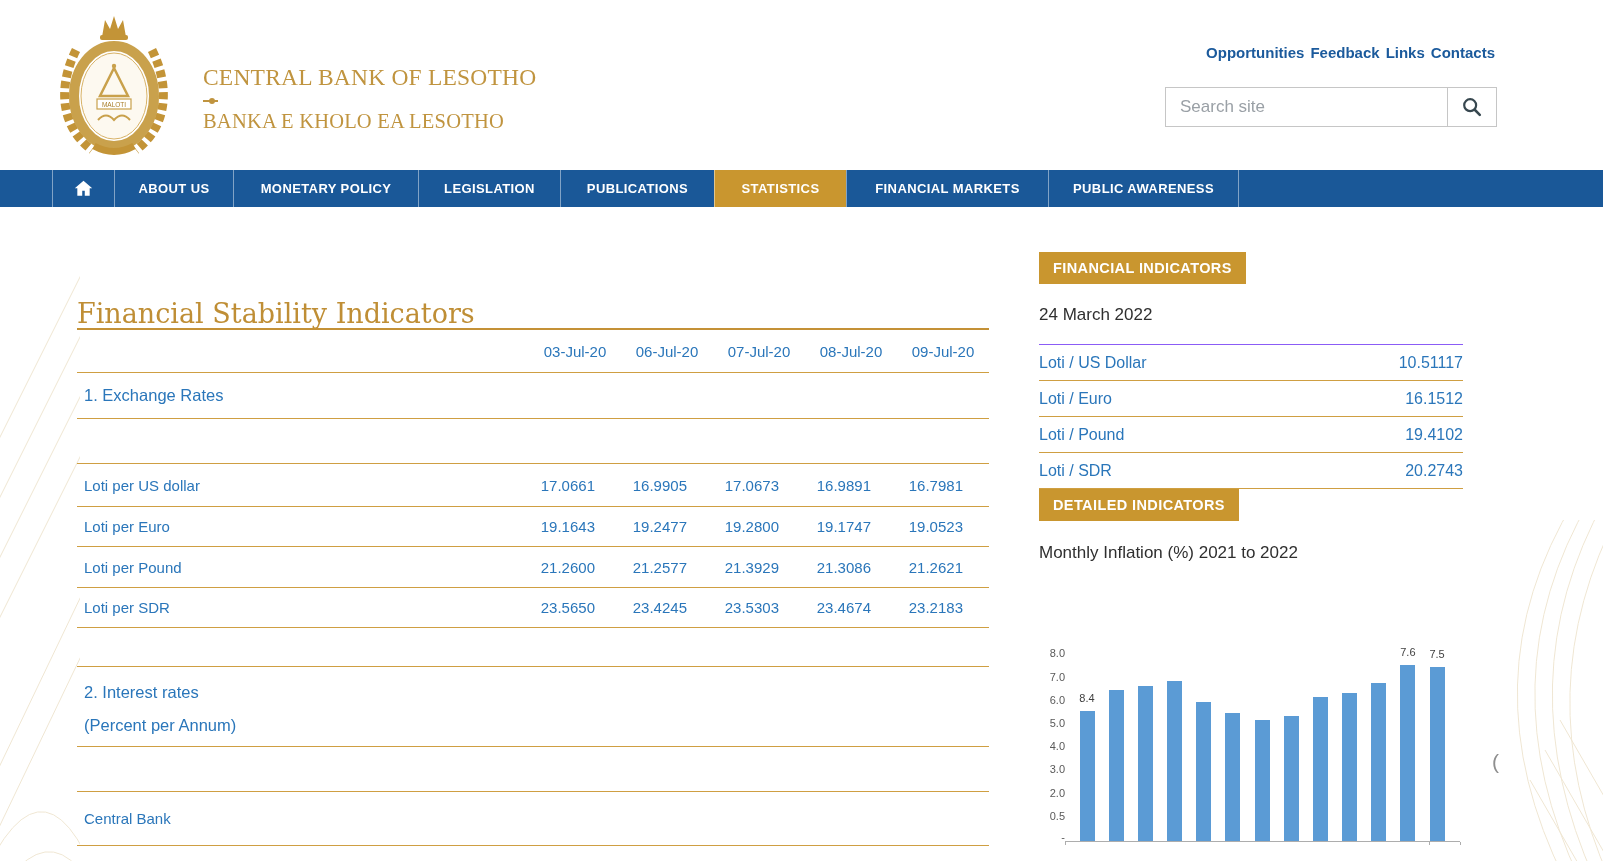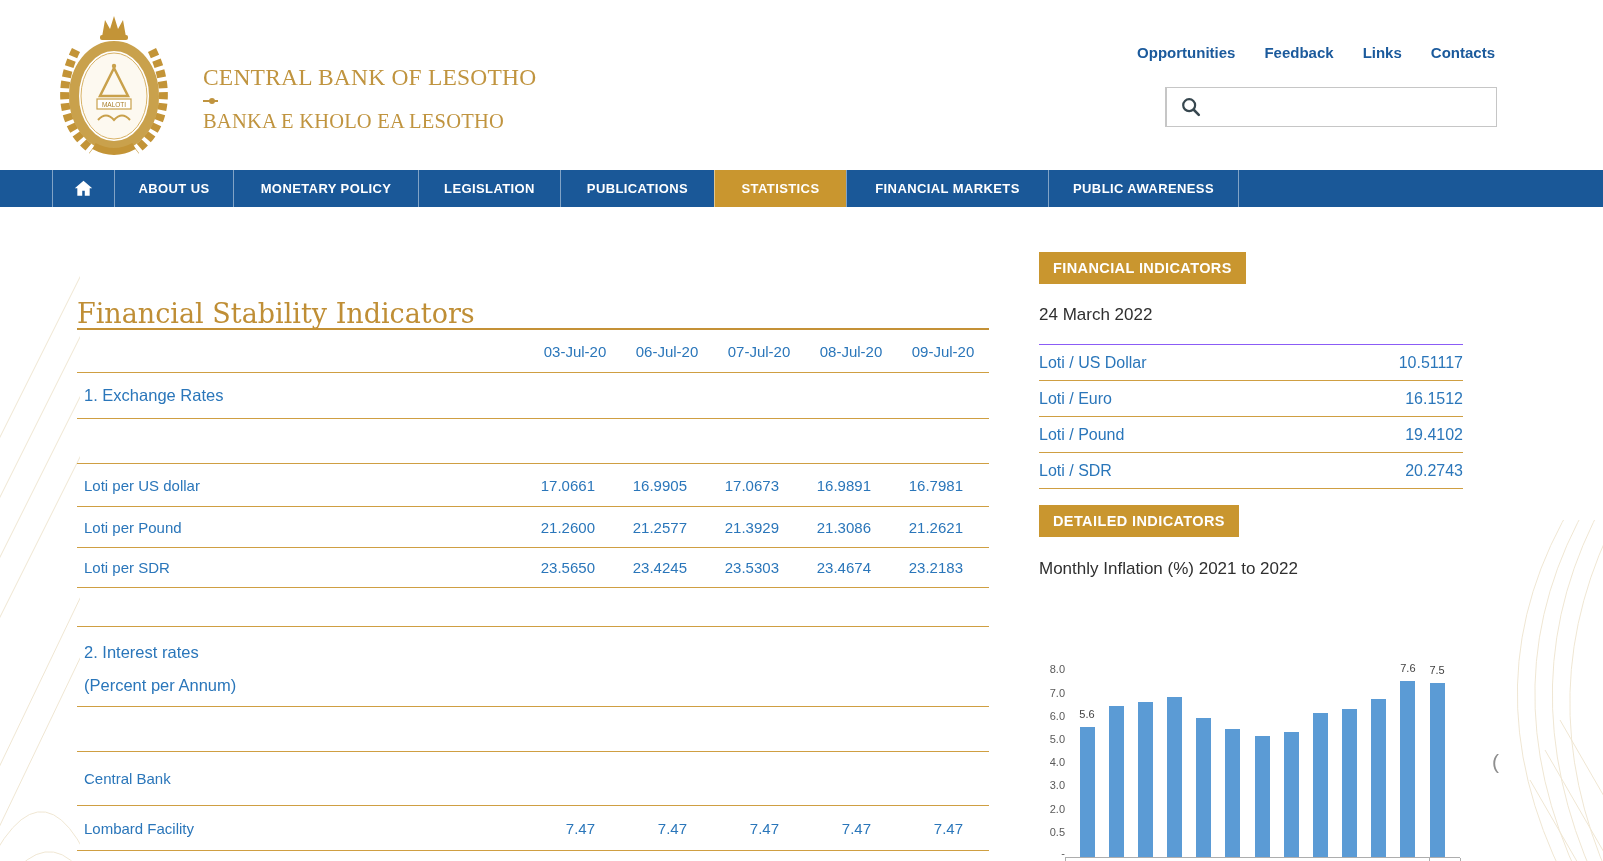--- a/index.html
+++ b/index.html
@@ -11,21 +11,21 @@
   
   .site-header{position:absolute;left:0;top:0;width:1603px;height:170px;background:#fff;}
   .emblem{position:absolute;left:50px;top:10px;width:128px;height:150px;}
   .wordmark{position:absolute;left:203px;top:64px;width:240px;color:#c0943f;
             font-family:"Liberation Serif",serif;}
   .wordmark .l1{font-size:23.5px;letter-spacing:.2px;white-space:nowrap;}
   .wordmark .divider{display:flex;align-items:center;width:226px;margin:7px 0 6px 0;}
   .wordmark .divider .bar{flex:1;height:2px;background:#c0943f;}
   .wordmark .divider .dot{width:6px;height:6px;border-radius:50%;background:#c0943f;margin:0 6px;}
   .wordmark .l2{font-size:20.5px;letter-spacing:.2px;white-space:nowrap;}
-  .top-links{position:absolute;top:44px;right:108px;display:flex;gap:29px;}
+  .top-links{position:absolute;top:44px;right:108px;display:flex;gap:6px;}
   .top-link{font-size:15px;font-weight:bold;color:#1b5a9c;text-decoration:none;cursor:pointer;}
   .search-box{position:absolute;left:1165px;top:87px;width:332px;height:40px;
               border:1px solid #c6c6c6;background:#fff;display:flex;box-sizing:border-box;}
   .search-box input{flex:1;border:none;outline:none;padding:0 14px;font-size:17px;color:#444;
                     font-family:"Liberation Sans",sans-serif;background:transparent;}
   .search-box input::placeholder{color:#9aa0a6;}
   .search-btn{width:49px;border:none;border-left:1px solid #c6c6c6;background:#fff;cursor:pointer;
               display:flex;align-items:center;justify-content:center;}
   
   .navbar{position:absolute;left:0;top:170px;width:1603px;height:37px;background:#1a5898;
@@ -49,21 +49,21 @@
   .t-row.sec2{align-items:flex-start;}
   .t-row.sec2 .lbl{padding-top:9px;line-height:33px;font-size:16.5px;}
   
   .sidebar{position:absolute;left:1039px;top:252px;width:424px;}
   .badge{display:inline-block;background:#c9962f;color:#fff;font-weight:bold;font-size:14.5px;
          letter-spacing:.4px;height:32px;line-height:32px;padding:0 14px;}
   .side-date{margin-top:21px;font-size:17px;color:#2f2f2f;}
   .rates{margin-top:19px;border-top:1px solid #8b5cf6;}
   .rate-row{display:flex;justify-content:space-between;height:35px;line-height:35px;
             border-bottom:1px solid #cf9f42;font-size:16px;color:#2a76ba;}
-  .badge2{margin-top:16px;}
+  .badge2{}
   .side-sub{margin-top:22px;font-size:17px;color:#2f2f2f;}
   .chart{margin-top:32px;height:249px;position:relative;}
   .ytick{position:absolute;left:0;width:26px;text-align:right;font-size:11px;color:#595959;}
   .bar{position:absolute;width:15px;}
   .bar-label{position:absolute;width:30px;text-align:center;font-size:11px;color:#3f3f3f;}
   .x-axis{position:absolute;height:1px;background:#adadad;}
   .x-tick{position:absolute;width:1px;height:3px;background:#adadad;}
   .partial-glyph{position:absolute;left:1492px;top:750px;font-size:21px;color:#8f8f8f;}
 </style>
 </head>
@@ -129,20 +129,21 @@
       </div>
       <div class="l2">BANKA E KHOLO EA LESOTHO</div>
     </div>
     <div class="top-links" id="top-links">
         <a class="top-link">Opportunities</a>
         <a class="top-link">Feedback</a>
         <a class="top-link">Links</a>
         <a class="top-link">Contacts</a>
       </div>
     <div class="search-box">
+      <input type="text" placeholder="Search site" style="">
       <button class="search-btn">
         <svg width="22" height="22" viewBox="0 0 24 24">
           <circle cx="10" cy="10" r="6.5" fill="none" stroke="#37474f" stroke-width="2.4"></circle>
           <line x1="15" y1="15" x2="20.5" y2="20.5" stroke="#37474f" stroke-width="2.8" stroke-linecap="round"></line>
         </svg>
       </button>
     </div>
   </div>
 
   <nav class="navbar" id="navbar">
@@ -175,20 +176,28 @@
         <div class="lbl">1. Exchange Rates</div>
       </div>
       <div class="t-row" style="height: 45px;"></div>
       <div class="t-row" style="height: 43px;">
         <div class="lbl">Loti per US dollar</div>
         <div class="cell v">17.0661</div>
         <div class="cell v">16.9905</div>
         <div class="cell v">17.0673</div>
         <div class="cell v">16.9891</div>
         <div class="cell v">16.7981</div>
+      </div>
+      <div class="t-row" style="height: 40px;">
+        <div class="lbl">Loti per Euro</div>
+        <div class="cell v">19.1643</div>
+        <div class="cell v">19.2477</div>
+        <div class="cell v">19.2800</div>
+        <div class="cell v">19.1747</div>
+        <div class="cell v">19.0523</div>
       </div>
       <div class="t-row" style="height: 41px;">
         <div class="lbl">Loti per Pound</div>
         <div class="cell v">21.2600</div>
         <div class="cell v">21.2577</div>
         <div class="cell v">21.3929</div>
         <div class="cell v">21.3086</div>
         <div class="cell v">21.2621</div>
       </div>
       <div class="t-row" style="height: 40px;">
@@ -247,21 +256,21 @@
         <div class="ytick" style="top: 52.4px;">8.0</div>
         <div class="ytick" style="top: 75.6px;">7.0</div>
         <div class="ytick" style="top: 98.8px;">6.0</div>
         <div class="ytick" style="top: 122px;">5.0</div>
         <div class="ytick" style="top: 145.2px;">4.0</div>
         <div class="ytick" style="top: 168.4px;">3.0</div>
         <div class="ytick" style="top: 191.6px;">2.0</div>
         <div class="ytick" style="top: 214.8px;">0.5</div>
         <div class="ytick" style="top: 236px;">-</div>
         <div class="bar" style="left: 40.5px; top: 116px; height: 130px; background: rgb(91, 155, 213);"></div>
-        <div class="bar-label" style="left: 33px; top: 97px;">5.6</div>
+        <div class="bar-label" style="left: 33px; top: 97px;">8.4</div>
         <div class="bar" style="left: 69.67px; top: 95px; height: 151px; background: rgb(91, 155, 213);"></div>
         <div class="bar" style="left: 98.84px; top: 91px; height: 155px; background: rgb(91, 155, 213);"></div>
         <div class="bar" style="left: 128.01px; top: 86px; height: 160px; background: rgb(91, 155, 213);"></div>
         <div class="bar" style="left: 157.18px; top: 107px; height: 139px; background: rgb(91, 155, 213);"></div>
         <div class="bar" style="left: 186.35px; top: 118px; height: 128px; background: rgb(91, 155, 213);"></div>
         <div class="bar" style="left: 215.52px; top: 125px; height: 121px; background: rgb(91, 155, 213);"></div>
         <div class="bar" style="left: 244.69px; top: 121px; height: 125px; background: rgb(91, 155, 213);"></div>
         <div class="bar" style="left: 273.86px; top: 102px; height: 144px; background: rgb(91, 155, 213);"></div>
         <div class="bar" style="left: 303.03px; top: 98px; height: 148px; background: rgb(91, 155, 213);"></div>
         <div class="bar" style="left: 332.2px; top: 88px; height: 158px; background: rgb(91, 155, 213);"></div>

